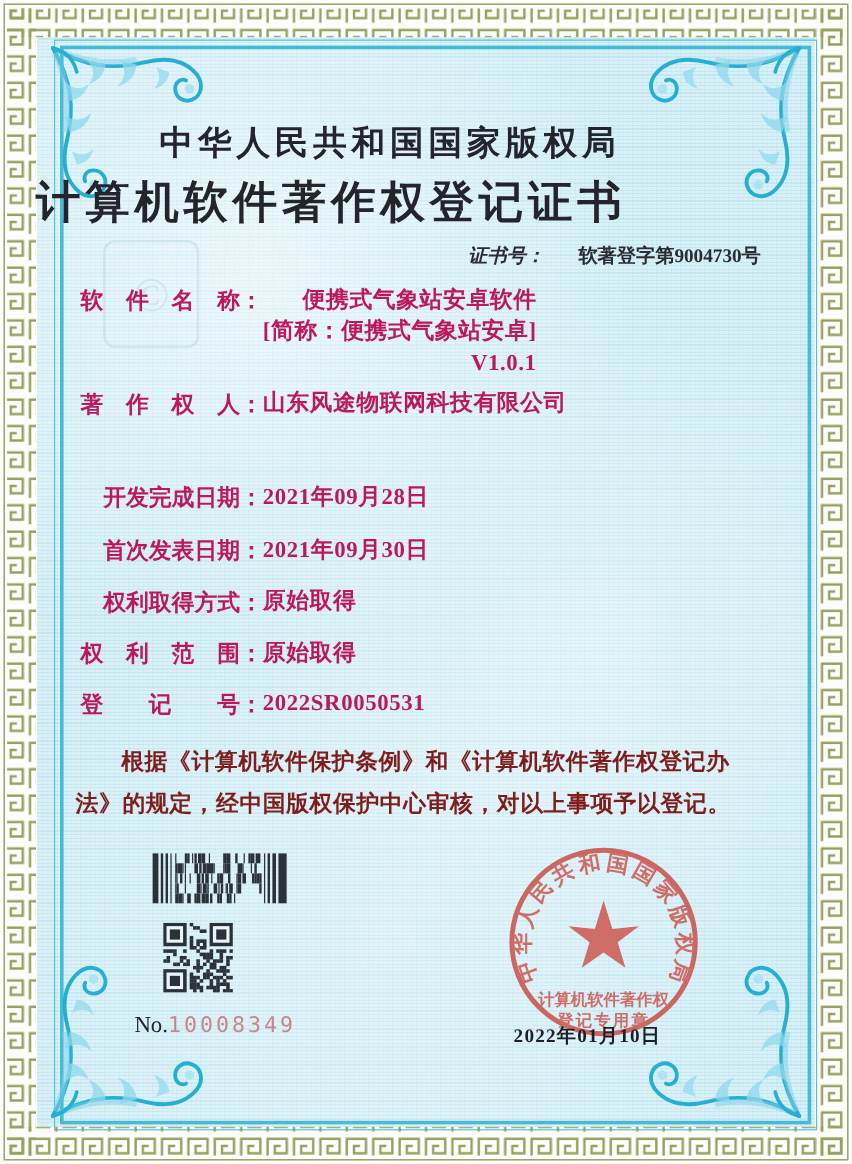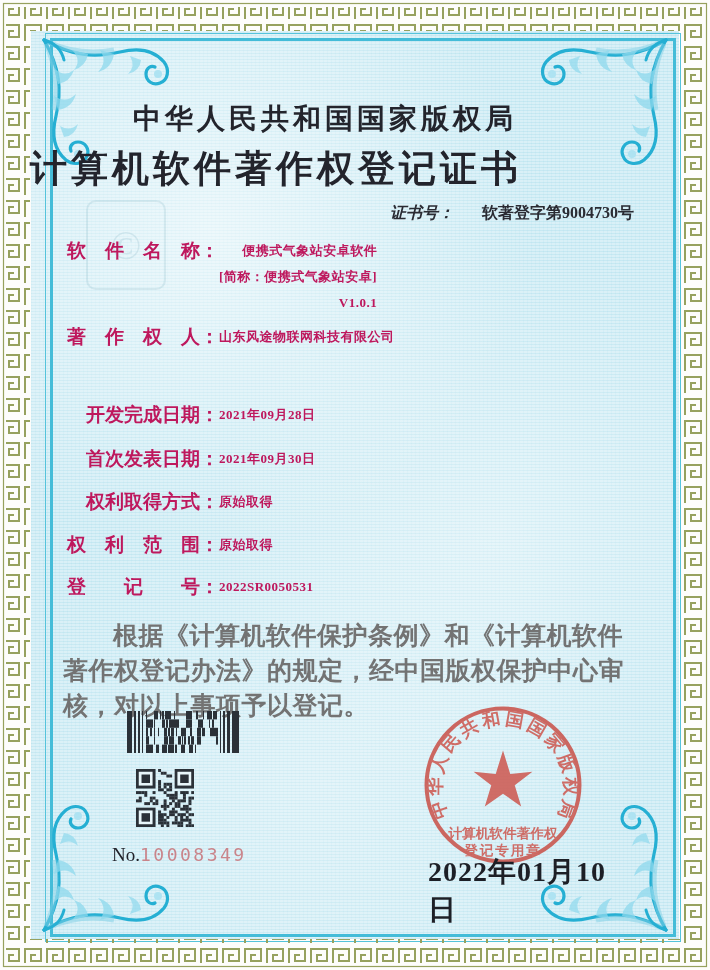--- a/index.html
+++ b/index.html
@@ -42,27 +42,27 @@
     font-size:16px;font-weight:bold;color:#2a2b33;
   }
   .cert-no .lbl{margin-right:28px;font-style:italic;}
 
   .field-row{position:absolute;left:63px;color:#be185d;
     font-family:Liberation Serif, serif;text-align:right;}
   .field-row .lab{
     display:inline-block;width:156px;font-size:19px;font-weight:bold;vertical-align:top;white-space:nowrap;
   }
   .field-row .val{
-    display:inline-block;font-size:13px;font-weight:bold;vertical-align:top;letter-spacing:.5px;
+    display:inline-block;font-size:19px;font-weight:bold;vertical-align:top;letter-spacing:.5px;
   }
   .field-row .val .line{display:block;line-height:26px;}
 
   .statement{
     position:absolute;left:63px;top:618px;width:578px;
-    font-size:25px;font-weight:bold;line-height:35px;color:#737373;
+    font-size:19px;font-weight:bold;line-height:35px;color:#7f1d1d;
     text-indent:2em;letter-spacing:.5px;
   }
 
   .watermark{
     position:absolute;left:86px;top:200px;width:76px;height:86px;
     border:2px solid rgba(140,185,200,.55);border-radius:10px;
     display:flex;align-items:center;justify-content:center;
     color:rgba(140,185,200,.6);font-size:40px;opacity:.42;
   }
 
@@ -71,21 +71,21 @@
 
   .serial{position:absolute;left:112px;top:844px;font-size:19px;color:#20222a;}
   .serial .num{
     font-family:"DejaVu Sans Mono",monospace;font-size:18px;letter-spacing:2.5px;
     color:#c8797f;opacity:.9;
   }
 
   .seal{position:absolute;left:412px;top:694px;width:182px;height:182px;mix-blend-mode:multiply;}
   .issue-date{
     position:absolute;left:428px;top:853px;width:180px;
-    font-size:28px;font-weight:bold;color:#1d1f26;letter-spacing:1px;
+    font-size:16px;font-weight:bold;color:#1d1f26;letter-spacing:1px;
   }
 </style>
 </head>
 <body>
 
 <div class="page">
 
   <div class="paper"></div>
 
   <svg class="deco" width="710" height="970" aria-hidden="true">

